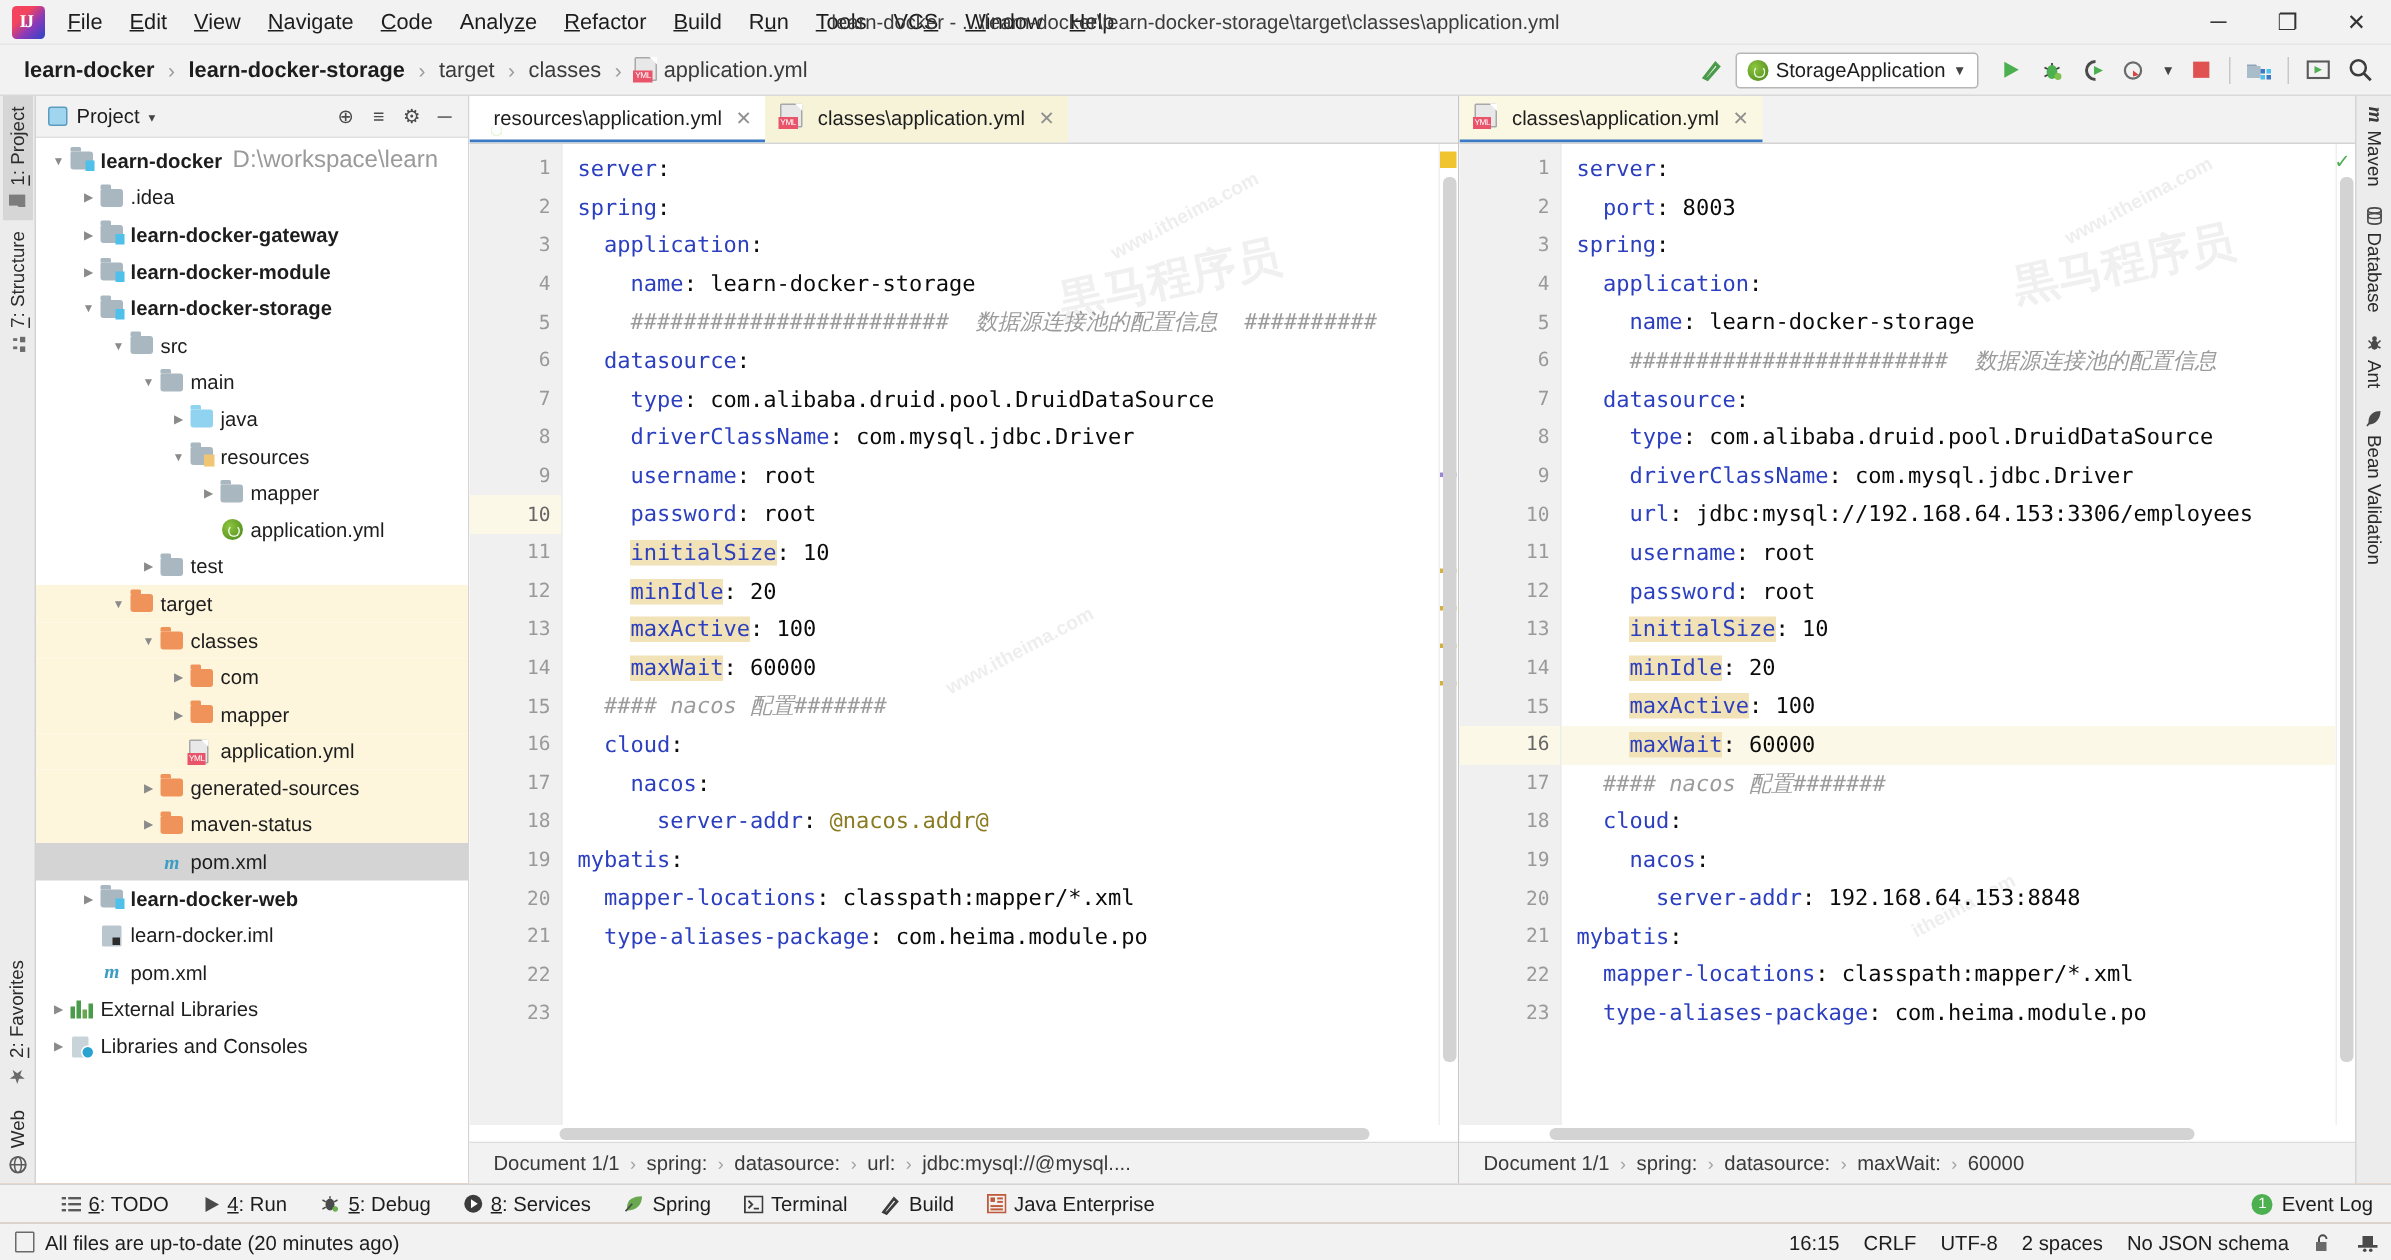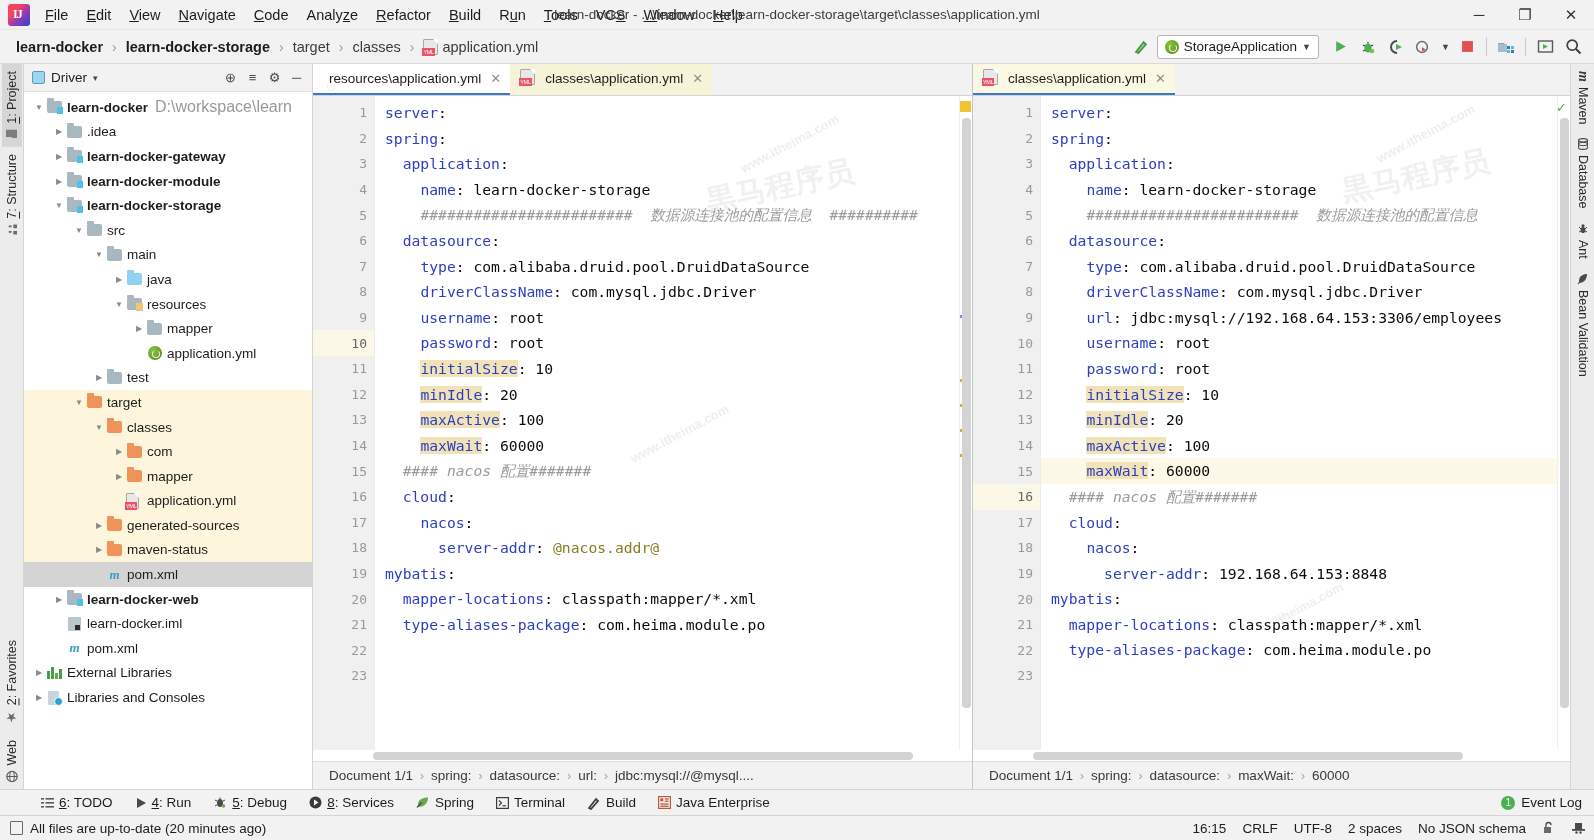--- a/index.html
+++ b/index.html
@@ -190,21 +190,21 @@
   .evlog { margin-left: auto; display: flex; align-items: center; gap: 6px; padding-right: 12px; font-size: 13.5px; }
   .badge-green { width: 14px; height: 14px; border-radius: 50%; background: #4caf50; color: #fff; font-size: 10px;
     display: flex; align-items: center; justify-content: center; }
 
   
   .statusbar {
     height: 25px; flex: 0 0 25px; display: flex; align-items: center;
     background: #f2f2f2; border-top: 1px solid #d4d4d4; padding: 0 8px 0 10px; gap: 8px; font-size: 13.5px;
   }
   .sb-left { display: flex; align-items: center; gap: 7px; }
-  .sb-right { margin-left: auto; display: flex; align-items: flex-start; gap: 16px; }
+  .sb-right { margin-left: auto; display: flex; align-items: flex-end; gap: 16px; }
   .sb-item { cursor: default; white-space: nowrap; }
   .sb-doc-ico { width: 13px; height: 14px; border: 1.4px solid #6a6a6a; border-radius: 1px; }
 
   
   .wm { position: absolute; color: rgba(140,140,140,0.13); font-size: 30px; font-weight: bold;
     pointer-events: none; user-select: none; transform: rotate(-12deg); white-space: nowrap; }
   .wm.small { font-size: 13px; transform: rotate(-28deg); color: rgba(150,150,150,0.16); }
 </style>
 </head>
 <body>
@@ -348,21 +348,21 @@
               <ellipse cx="6" cy="6" rx="2.3" ry="5.2" fill="none" stroke="#5a5a5a" stroke-width="1"></ellipse>
               <path d="M1 6h10" stroke="#5a5a5a" stroke-width="1"></path>
             </svg></span>
           <span>Web</span>
         </div>
       </div>
 
     <div class="project-panel">
       <div class="pp-header">
         <span class="pp-ico-sq"></span>
-        <span class="pp-title">Driver</span>
+        <span class="pp-title">Project</span>
         <span style="font-size:9px;color:#444;">▾</span>
         <div class="pp-actions" id="ppactions">
             <div class="pp-act">⊕</div>
             <div class="pp-act">≡</div>
             <div class="pp-act">⚙</div>
             <div class="pp-act">─</div>
           </div>
       </div>
       <div class="tree" id="projtree">
           <div class="trow">
@@ -718,20 +718,21 @@
               <div class="gline">20</div>
               <div class="gline">21</div>
               <div class="gline">22</div>
               <div class="gline">23</div>
             </div>
           <div class="codewrap" id="coderight">
             <div class="wm" style="left:300px; top:60px;">黒马程序员</div>
             <div class="wm small" style="left:330px; top:30px;">www.itheima.com</div>
             <div class="wm small" style="left:230px; top:500px;">itheima.com</div>
           <div class="cline"><span class="k">server</span><span class="v">:</span><span class="v"></span></div>
+              <div class="cline">  <span class="k">port</span><span class="v">:</span><span class="v"> 8003</span></div>
               <div class="cline"><span class="k">spring</span><span class="v">:</span><span class="v"></span></div>
               <div class="cline">  <span class="k">application</span><span class="v">:</span><span class="v"></span></div>
               <div class="cline">    <span class="k">name</span><span class="v">:</span><span class="v"> learn-docker-storage</span></div>
               <div class="cline">    <span class="cmt">########################  数据源连接池的配置信息</span></div>
               <div class="cline">  <span class="k">datasource</span><span class="v">:</span><span class="v"></span></div>
               <div class="cline">    <span class="k">type</span><span class="v">:</span><span class="v"> com.alibaba.druid.pool.DruidDataSource</span></div>
               <div class="cline">    <span class="k">driverClassName</span><span class="v">:</span><span class="v"> com.mysql.jdbc.Driver</span></div>
               <div class="cline">    <span class="k">url</span><span class="v">:</span><span class="v"> jdbc:mysql://192.168.64.153:3306/employees</span></div>
               <div class="cline">    <span class="k">username</span><span class="v">:</span><span class="v"> root</span></div>
               <div class="cline">    <span class="k">password</span><span class="v">:</span><span class="v"> root</span></div>

